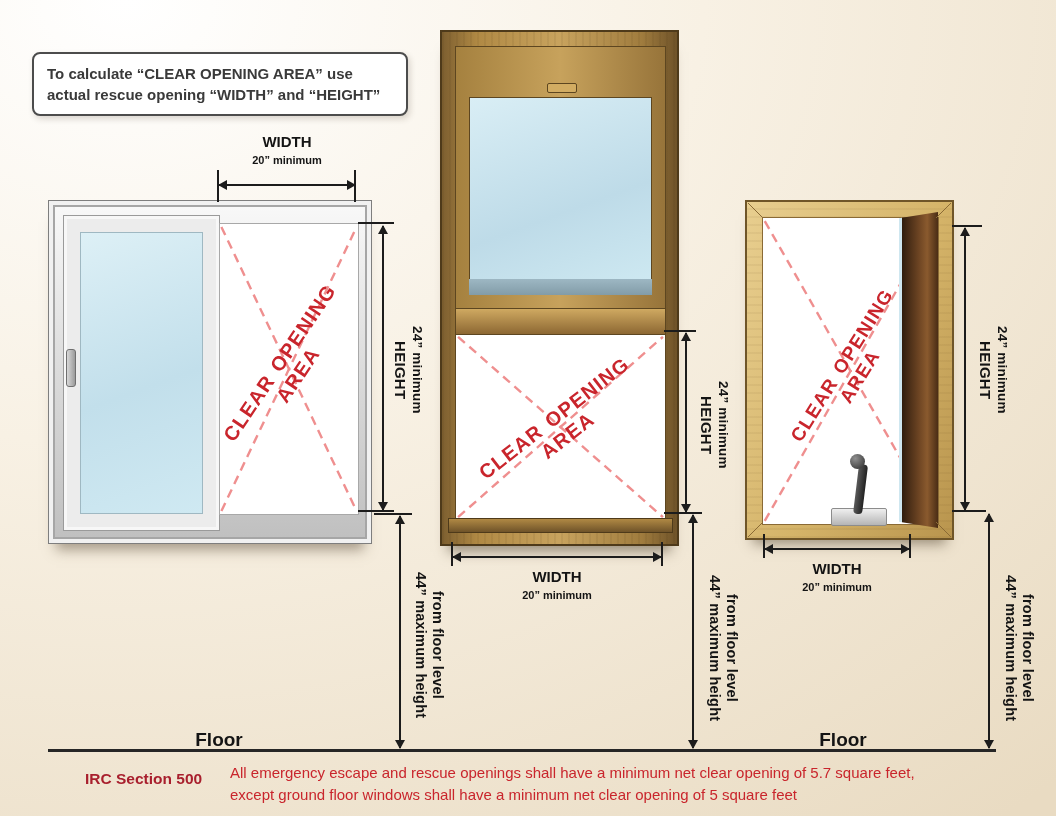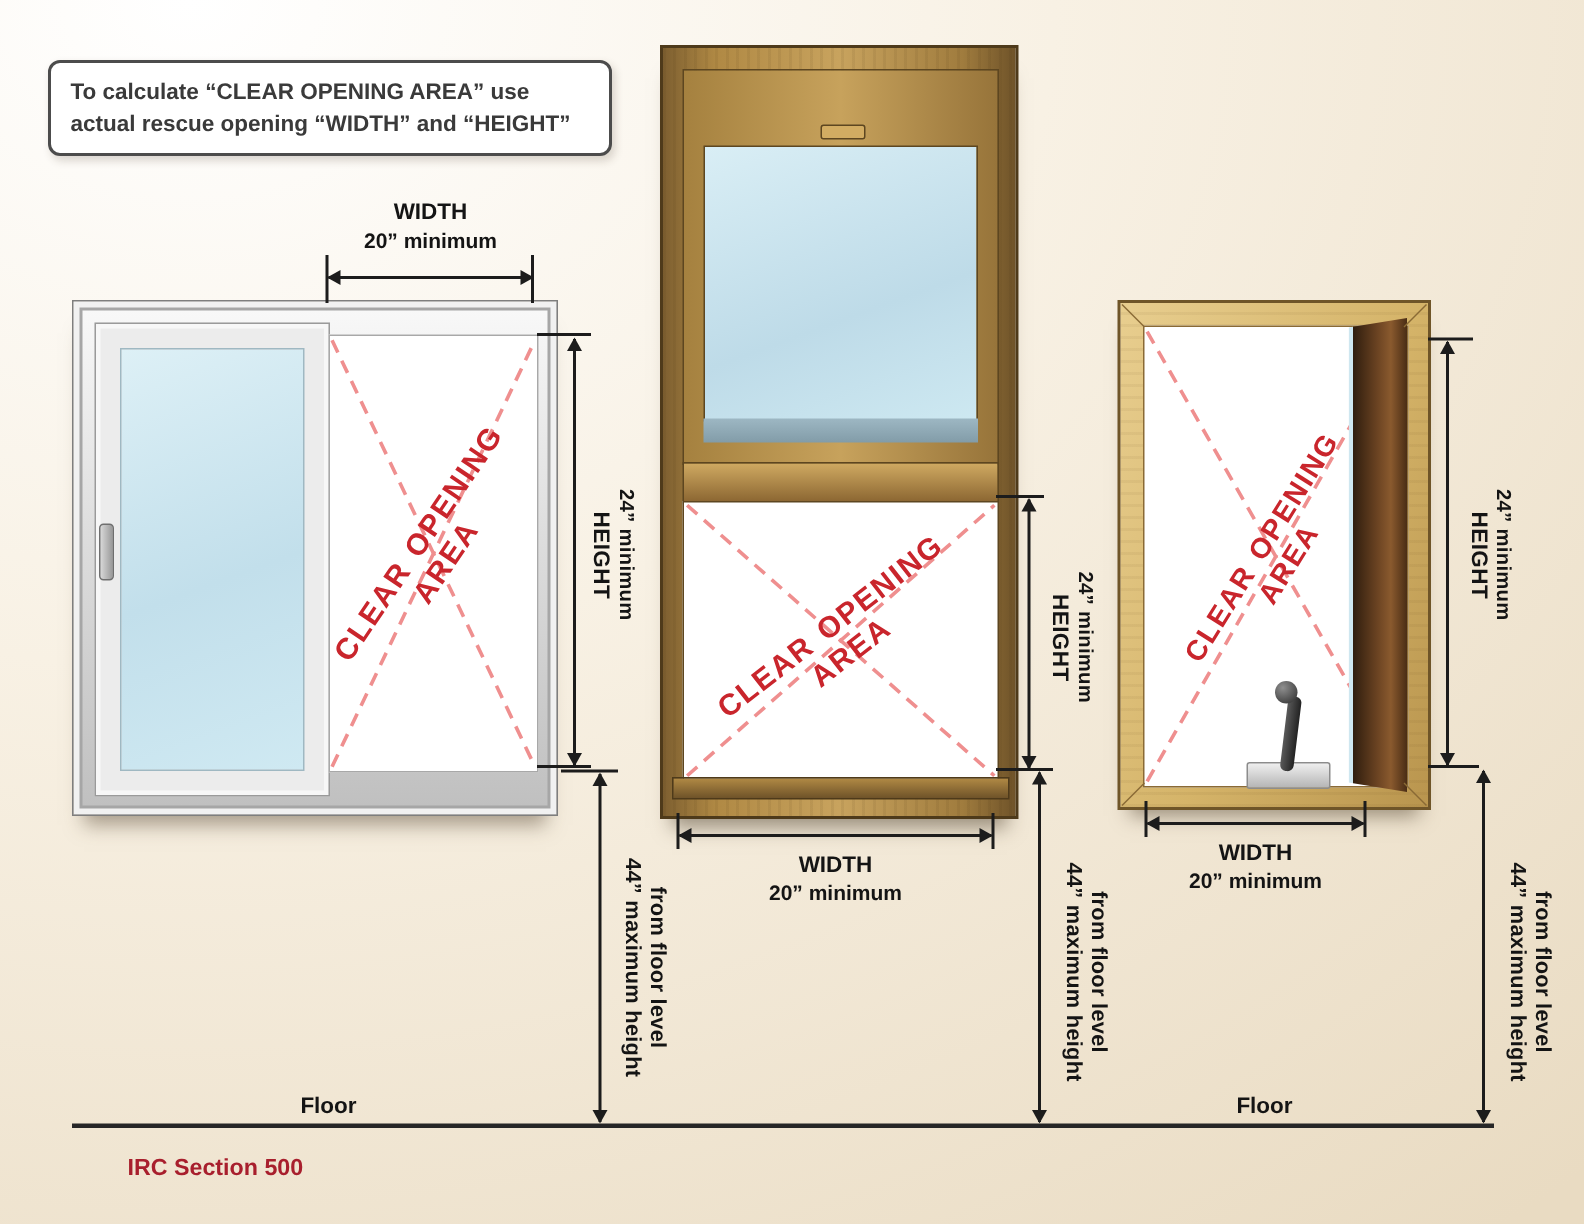--- a/index.html
+++ b/index.html
@@ -3,40 +3,40 @@
 <meta charset="utf-8">
 <style>
   html,body{margin:0;padding:0;background:#fff;}
   .stage{
     position:relative;width:1056px;height:816px;overflow:hidden;
     font-family:"Liberation Sans","DejaVu Sans",sans-serif;
     background:radial-gradient(130% 130% at 12% 0%, #ffffff 0%, #f8f1e4 42%, #e9dbc2 100%);
   }
   
   .info-box{
-    position:absolute;left:32px;top:40px;width:346px;padding:9px 13px;
+    position:absolute;left:32px;top:52px;width:346px;padding:9px 13px;
     background:#fff;border:2px solid #4c4c4c;border-radius:8px;
     box-shadow:2px 3px 6px rgba(60,45,25,.18);
     font-size:15px;font-weight:bold;color:#3a3a3a;line-height:21px;
   }
   
   .arr{position:absolute;background:var(--ink,#1c1c1c);}
   .arr-h{height:2px;}
   .arr-h::before,.arr-h::after{content:"";position:absolute;top:-4px;width:0;height:0;border-top:5px solid transparent;border-bottom:5px solid transparent;}
   .arr-h::before{left:-1px;border-right:9px solid var(--ink,#1c1c1c);}
   .arr-h::after{right:-1px;border-left:9px solid var(--ink,#1c1c1c);}
   .arr-v{width:2px;}
   .arr-v::before,.arr-v::after{content:"";position:absolute;left:-4px;width:0;height:0;border-left:5px solid transparent;border-right:5px solid transparent;}
   .arr-v::before{top:-1px;border-bottom:9px solid var(--ink,#1c1c1c);}
   .arr-v::after{bottom:-1px;border-top:9px solid var(--ink,#1c1c1c);}
   .tick-v{position:absolute;width:2px;background:var(--ink,#1c1c1c);}
   .tick-h{position:absolute;height:2px;background:var(--ink,#1c1c1c);}
   .dim-label{position:absolute;text-align:center;color:#141414;line-height:18px;}
   .dl-title{font-size:15px;font-weight:bold;}
-  .dl-sub{font-size:14px;font-weight:bold;}
+  .dl-sub{font-size:11px;font-weight:bold;}
   .vlabel{position:absolute;writing-mode:vertical-lr;text-orientation:mixed;color:#141414;font-weight:bold;text-align:center;}
   .vlabel.hl{height:150px;}
   .vlabel.ml{height:200px;}
   .vl-title{font-size:15px;line-height:17px;letter-spacing:.3px;}
   .vl-sub{font-size:13.5px;line-height:16px;letter-spacing:.2px;}
   .vl-line{font-size:14.5px;line-height:17px;letter-spacing:.2px;}
   
   .clear-area{position:absolute;background:#fff;overflow:hidden;}
   .xlines{position:absolute;left:0;top:0;width:100%;height:100%;}
   .xlines line{stroke:var(--dash,#ef8f8f);stroke-width:2.4;stroke-dasharray:9 6;vector-effect:non-scaling-stroke;}
@@ -91,21 +91,21 @@
     position:absolute;left:152px;top:10px;width:36px;height:316px;
     background:linear-gradient(90deg,#2f1d0e 0%,#6b4322 45%,#8a5a2e 70%,#4a2d15 100%);
     border-left:3px solid #cfe7f0;
     clip-path:polygon(0 2%,100% 0,100% 100%,0 98%);
   }
   .cas-base{position:absolute;left:84px;top:306px;width:54px;height:16px;background:linear-gradient(#efefef,#b5b5b5);border:1px solid #8c8c8c;border-radius:2px;}
   .cas-lever{position:absolute;left:106px;top:262px;width:9px;height:50px;background:linear-gradient(90deg,#5a5a5a,#222);border-radius:4px;transform:rotate(7deg);transform-origin:50% 100%;}
   .cas-knob{position:absolute;left:103px;top:252px;width:15px;height:15px;border-radius:50%;background:radial-gradient(circle at 35% 30%,#8f8f8f,#2a2a2a);}
   
   .floor-line{position:absolute;left:48px;top:749px;width:948px;height:3px;background:#262626;}
-  .floor-word{position:absolute;width:120px;text-align:center;font-size:15px;font-weight:bold;color:#141414;}
+  .floor-word{position:absolute;width:120px;text-align:center;font-size:19px;font-weight:bold;color:#141414;}
   .footer-section{position:absolute;left:85px;top:770px;font-size:15.5px;font-weight:bold;color:#a81f2d;}
   .footer-text{position:absolute;left:230px;top:762px;width:800px;font-size:15px;color:var(--red,#c9252c);line-height:22px;}
 </style>
 </head>
 <body>
 
 <div class="stage">
 
   <div class="info-box">
     <div>To calculate “CLEAR OPENING AREA” use</div>
@@ -237,14 +237,18 @@
   <div class="vlabel ml" style="left:1002px;top:548px;">
     <div class="vl-line">44” maximum height</div>
     <div class="vl-line">from floor level</div>
   </div>
 
   <div class="floor-word" style="left:159px;top:729px;">Floor</div>
   <div class="floor-word" style="left:783px;top:729px;">Floor</div>
   <div class="floor-line"></div>
 
   <div class="footer-section">IRC Section 500</div>
+  <div class="footer-text">
+    <div>All emergency escape and rescue openings shall have a minimum net clear opening of 5.7 square feet,</div>
+    <div>except ground floor windows shall have a minimum net clear opening of 5 square feet</div>
+  </div>
 
 </div>
 
 </body></html>

